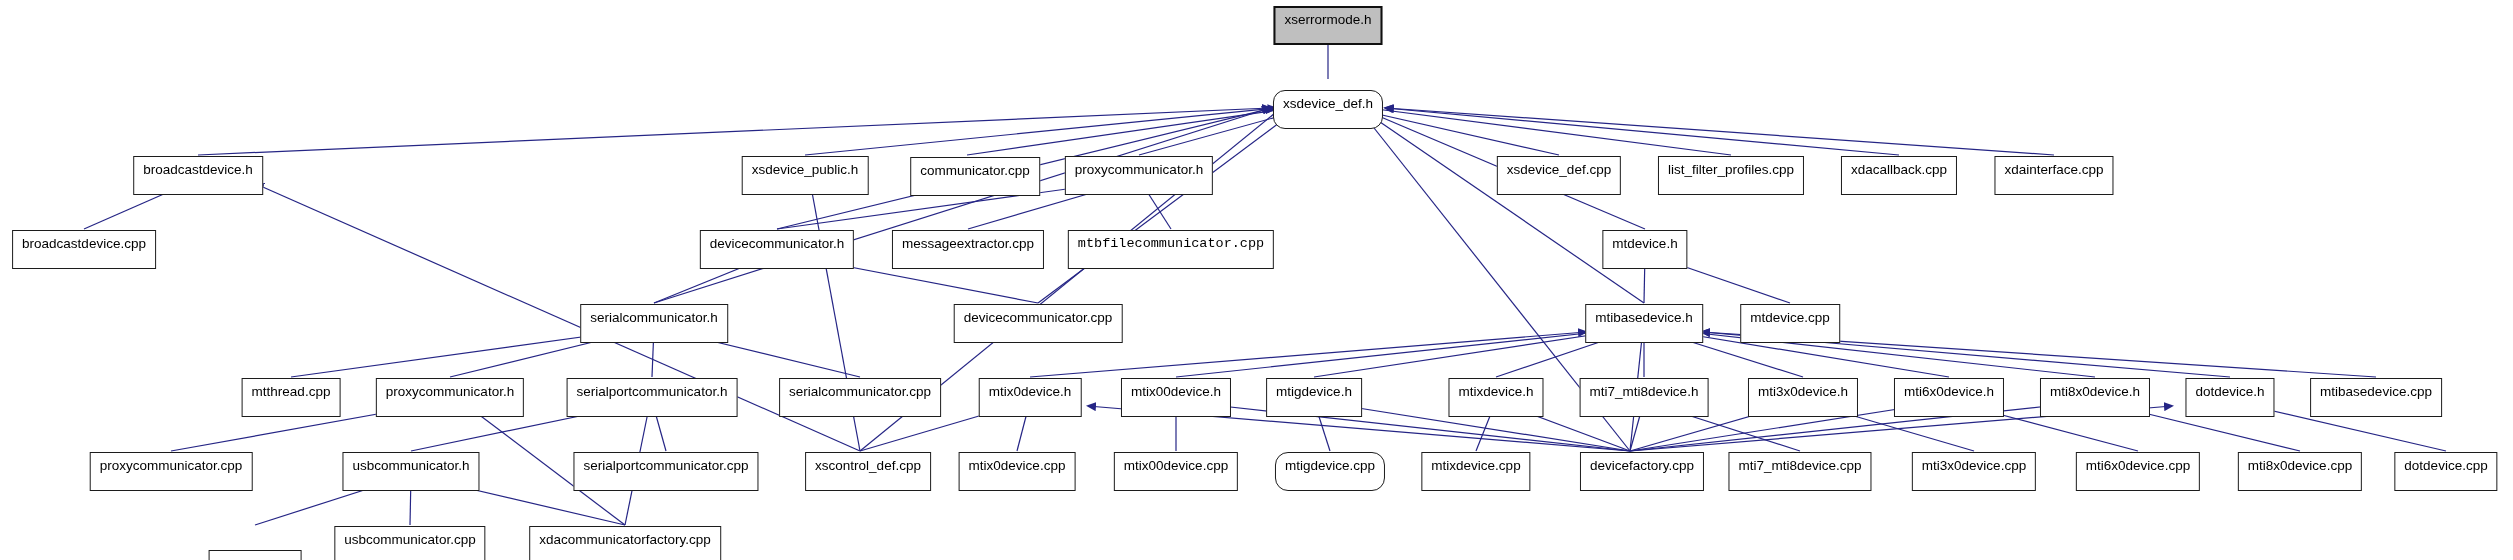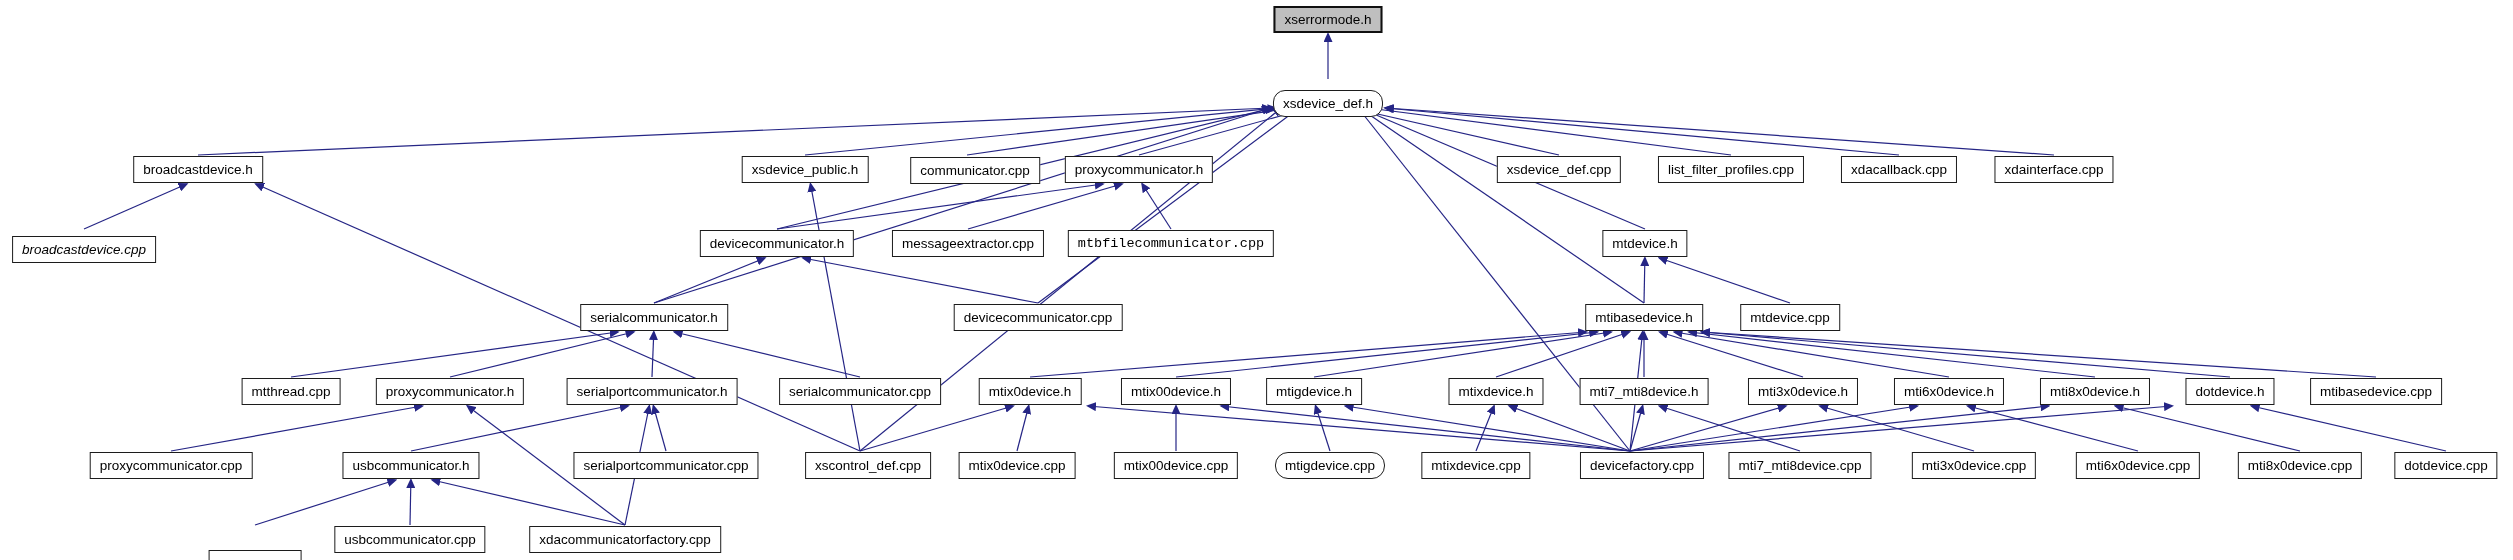--- a/index.html
+++ b/index.html
@@ -14,21 +14,21 @@
   #edge-layer{
     position:absolute;
     left:0;top:0;
     width:2513px;height:560px;
     pointer-events:none;
   }
   .node{
     position:absolute;
     transform:translateX(-50%);
     box-sizing:border-box;
-    height:27px;
+    height:39px;
     line-height:25px;
     padding:0 9px;
     border:1px solid #1c1c1c;
     background:#ffffff;
     font-size:13.5px;
     color:#000000;
     white-space:nowrap;
     cursor:pointer;
     z-index:2;
   }
@@ -122,21 +122,21 @@
       <div class="node root" style="left: 1328px; top: 6px;">xserrormode.h</div>
       <div class="node" style="left: 1328px; top: 90px; border-radius: 12px;">xsdevice_def.h</div>
       <div class="node" style="left: 198px; top: 156px;">broadcastdevice.h</div>
       <div class="node" style="left: 805px; top: 156px;">xsdevice_public.h</div>
       <div class="node" style="left: 967px; top: 157px; margin-left: 8px;">communicator.cpp</div>
       <div class="node" style="left: 1139px; top: 156px;">proxycommunicator.h</div>
       <div class="node" style="left: 1559px; top: 156px;">xsdevice_def.cpp</div>
       <div class="node" style="left: 1731px; top: 156px;">list_filter_profiles.cpp</div>
       <div class="node" style="left: 1899px; top: 156px;">xdacallback.cpp</div>
       <div class="node" style="left: 2054px; top: 156px;">xdainterface.cpp</div>
-      <div class="node" style="left: 84px; top: 236px; font-style: italic;">broadcastdevice.cpp</div>
+      <div class="node" style="left: 84px; top: 230px;">broadcastdevice.cpp</div>
       <div class="node" style="left: 777px; top: 230px;">devicecommunicator.h</div>
       <div class="node" style="left: 968px; top: 230px;">messageextractor.cpp</div>
       <div class="node" style="left: 1171px; top: 230px; font-family: Liberation Mono, monospace;">mtbfilecommunicator.cpp</div>
       <div class="node" style="left: 1645px; top: 230px;">mtdevice.h</div>
       <div class="node" style="left: 654px; top: 304px;">serialcommunicator.h</div>
       <div class="node" style="left: 1038px; top: 304px;">devicecommunicator.cpp</div>
       <div class="node" style="left: 1644px; top: 304px;">mtibasedevice.h</div>
       <div class="node" style="left: 1790px; top: 304px;">mtdevice.cpp</div>
       <div class="node" style="left: 291px; top: 378px;">mtthread.cpp</div>
       <div class="node" style="left: 450px; top: 378px;">proxycommunicator.h</div>

